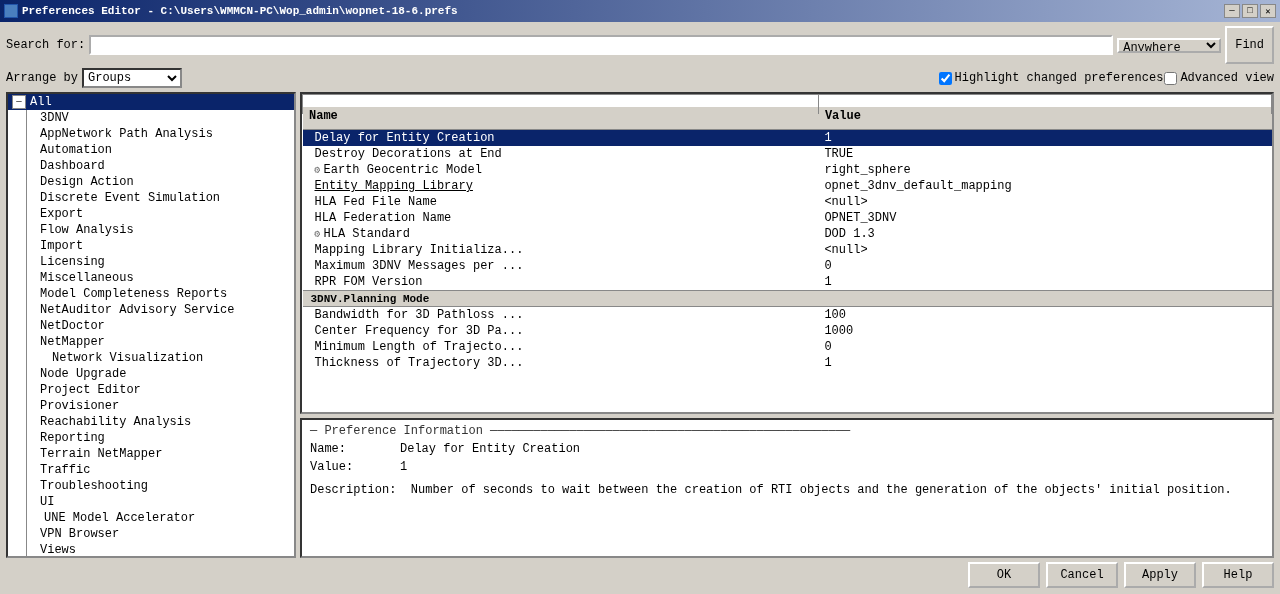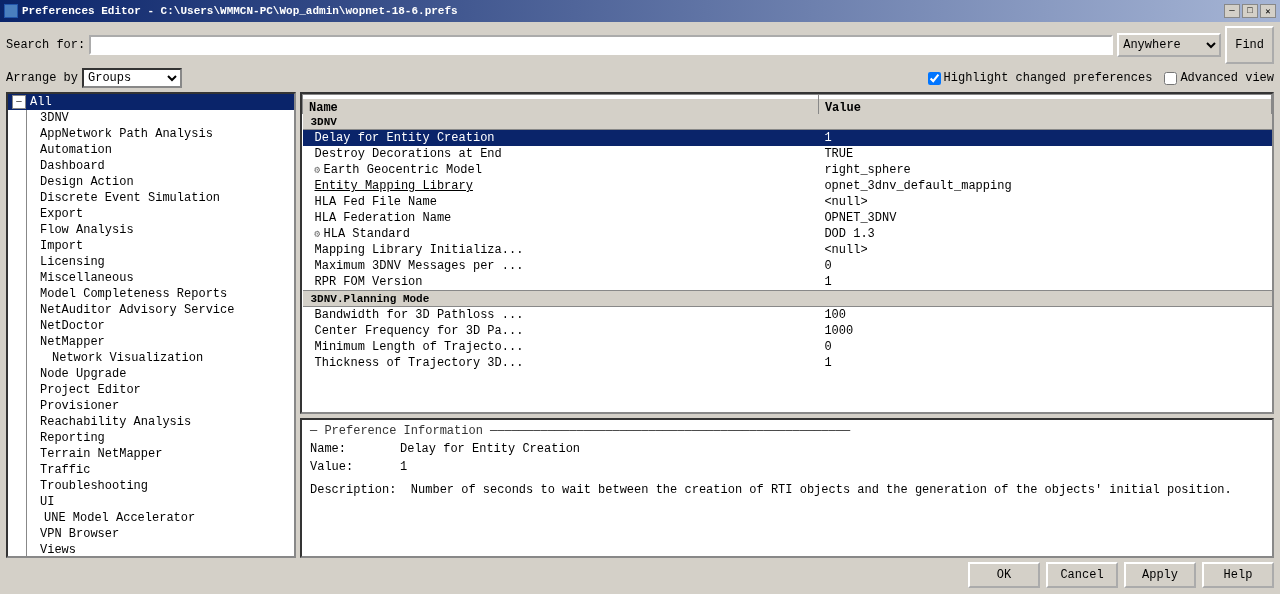--- a/index.html
+++ b/index.html
@@ -77,21 +77,21 @@
     .search-input {
       flex: 1;
       height: 20px;
       border: 2px inset #fff;
       background: white;
       font-family: 'Courier New', monospace;
       font-size: 12px;
       padding: 0 2px;
     }
     .search-dropdown {
-      height: 24px;
+      height: 15px;
       border: 2px outset #fff;
       background: #d4d0c8;
       font-family: 'Courier New', monospace;
       font-size: 12px;
       min-width: 90px;
     }
     .find-btn {
       height: 38px;
       background: #d4d0c8;
       border: 2px outset #fff;
@@ -118,21 +118,21 @@
       height: 20px;
       width: 100px;
       border: 2px inset #888;
       background: white;
       font-family: 'Courier New', monospace;
       font-size: 12px;
     }
     .checkboxes-row {
       display: flex;
       align-items: center;
-      gap: 12px;
+      gap: 1px;
       font-size: 12px;
     }
     .cb-label {
       display: flex;
       align-items: center;
       gap: 3px;
     }
 
     
     .content-area {
@@ -199,21 +199,21 @@
       font-family: 'Courier New', monospace;
       font-size: 12px;
     }
     thead th {
       background: #d4d0c8;
       border: 1px solid #888;
       padding: 2px 6px;
       text-align: left;
       font-weight: bold;
       position: sticky;
-      top: 4px;
+      top: 12px;
     }
     tbody tr { height: 16px; }
     tbody tr.selected { background: #0a246a; color: white; }
     tbody tr.group-header {
       background: #d4d0c8;
       color: black;
     }
     tbody td {
       padding: 1px 6px;
       border-bottom: none;

